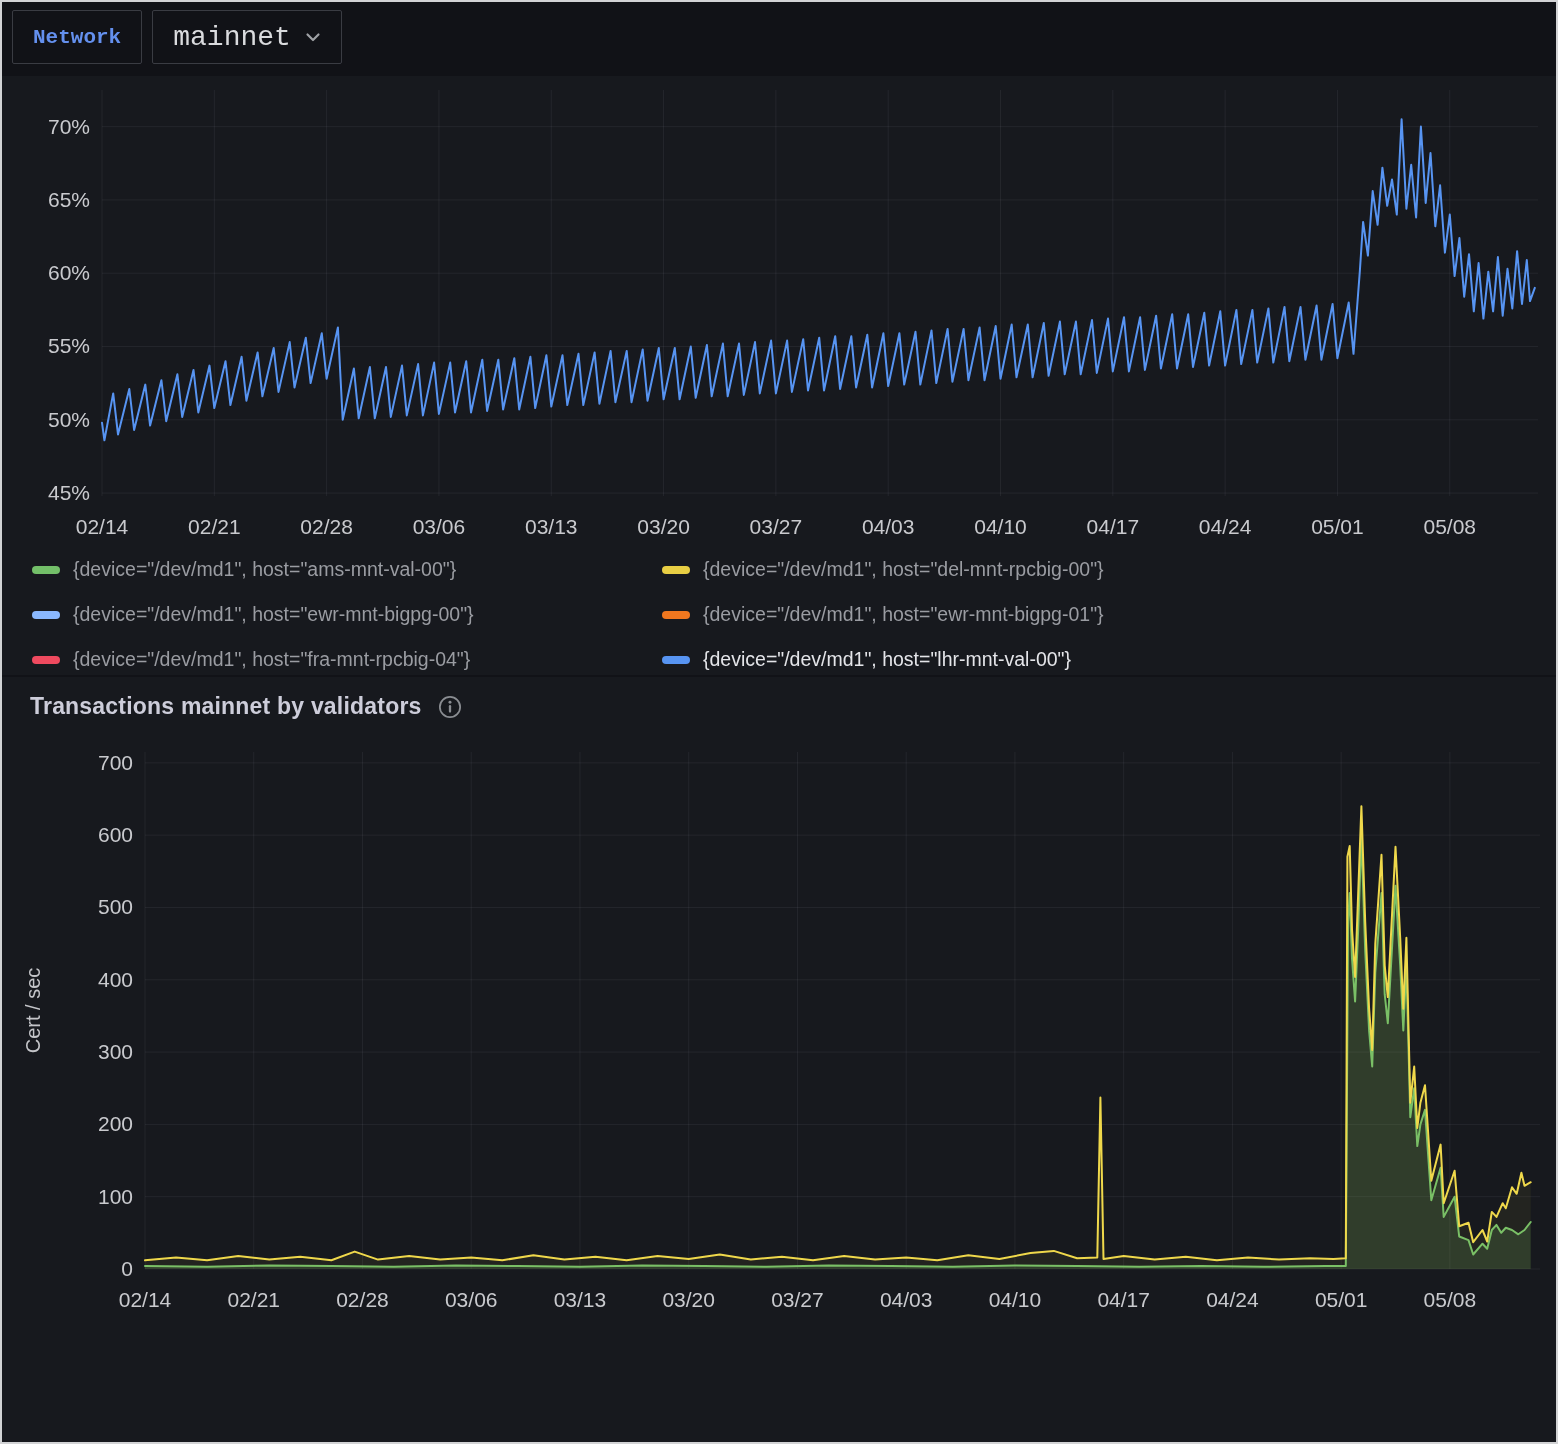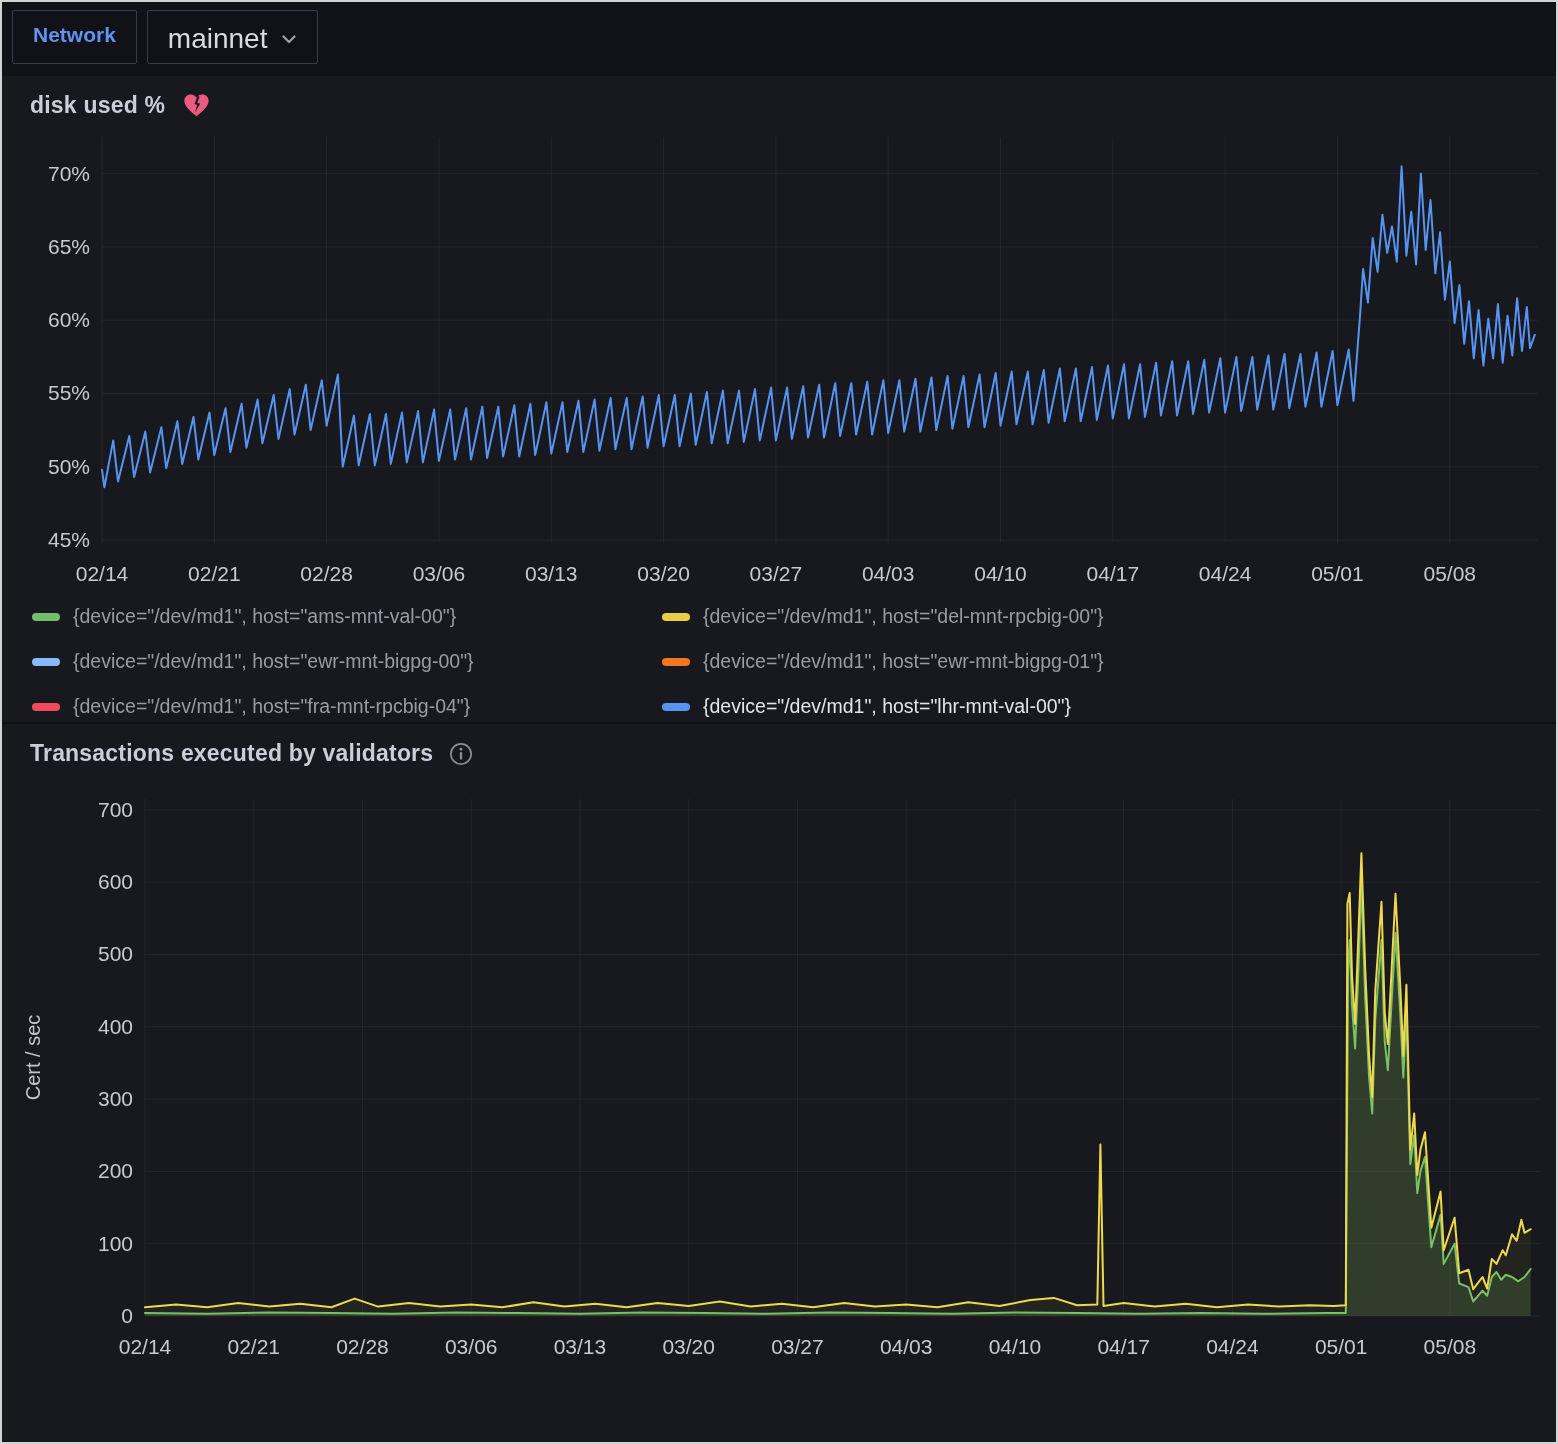--- a/index.html
+++ b/index.html
@@ -1,21 +1,21 @@
 <!DOCTYPE html>
 <html><head>
 <meta charset="utf-8">
 <style>
   html,body{margin:0;padding:0;background:#0e0f12;}
   .page{width:1558px;height:1444px;box-sizing:border-box;border:2px solid #d2d3d5;
         background:#111217;font-family:"Liberation Sans",sans-serif;
         display:flex;flex-direction:column;overflow:hidden;}
   .toolbar{padding:8px 0 8px 10px;display:flex;gap:10px;background:#111217;flex:none;}
-  .chip{display:inline-flex;align-items:flex-start;height:54px;padding:12px 20px;
-        border:1px solid #3a3c43;border-radius:2px;background:#111217;box-sizing:border-box;}
+  .chip{display:inline-flex;align-items:center;height:54px;padding:12px 20px;
+        border:1px solid #3a3c43;border-radius:2px;background:#111217;box-sizing:border-box;font-family:Liberation Mono, monospace;}
   .chip-label{color:#6490ee;font-size:21px;font-weight:600;}
   .chip-value{color:#dadbde;font-size:28px;display:inline-flex;align-items:center;gap:14px;cursor:pointer;}
   .panel{background:#17191e;flex:none;}
   .panel-1{margin-top:4px;padding-bottom:4px;}
   .panel-2{margin-top:2px;flex:1 1 auto;}
   .panel-header{display:flex;align-items:center;gap:18px;padding:16px 0 4px 28px;}
   .panel-title{color:#cdcdda;font-size:23px;font-weight:700;letter-spacing:.2px;}
   .chart-svg{display:block;margin-left:8px;}
   .legend{display:grid;grid-template-columns:612px auto;row-gap:22px;column-gap:18px;
           margin:4px 0 0 30px;}
@@ -40,29 +40,20 @@
         <span class="icon">
           <svg width="16" height="11" viewBox="0 0 16 11">
               <path d="M2.5 2.5 L8 8 L13.5 2.5" stroke="#9fa1a5" stroke-width="2.2" fill="none" stroke-linecap="round" stroke-linejoin="round"></path>
             </svg>
         </span>
       </span>
     </div>
   </div>
 
   <div class="panel panel-1">
-    <div class="panel-header">
-      <span class="panel-title">disk used %</span>
-      <span class="icon" title="">
-        <svg width="27" height="25" viewBox="0 0 24 22">
-          <path d="M12 20.6 C5.2 15.2 1.2 11 1.2 6.8 C1.2 3.6 3.7 1.2 6.8 1.2 C8.9 1.2 10.9 2.3 12 4.1 C13.1 2.3 15.1 1.2 17.2 1.2 C20.3 1.2 22.8 3.6 22.8 6.8 C22.8 11 18.8 15.2 12 20.6 Z" fill="#ED5981"></path>
-          <path d="M13.1 2.6 L10.1 9.7 L12.6 10.3 L10.5 17.4 L15.3 9.3 L12.5 8.7 L14.8 3.3 Z" fill="#17191e"></path>
-        </svg>
-      </span>
-    </div>
     <svg class="chart-svg" viewBox="0 0 1546 478" width="1546" height="478">
         <line x1="92" x2="92" y1="14" y2="420" stroke="rgba(208,216,224,0.07)" stroke-width="1"></line>
         <text x="92" y="458" text-anchor="middle" fill="#c9cace" font-size="21">02/14</text>
         <line x1="204.31284916201116" x2="204.31284916201116" y1="14" y2="420" stroke="rgba(208,216,224,0.07)" stroke-width="1"></line>
         <text x="204.31284916201116" y="458" text-anchor="middle" fill="#c9cace" font-size="21">02/21</text>
         <line x1="316.6256983240223" x2="316.6256983240223" y1="14" y2="420" stroke="rgba(208,216,224,0.07)" stroke-width="1"></line>
         <text x="316.6256983240223" y="458" text-anchor="middle" fill="#c9cace" font-size="21">02/28</text>
         <line x1="428.93854748603354" x2="428.93854748603354" y1="14" y2="420" stroke="rgba(208,216,224,0.07)" stroke-width="1"></line>
         <text x="428.93854748603354" y="458" text-anchor="middle" fill="#c9cace" font-size="21">03/06</text>
         <line x1="541.2513966480446" x2="541.2513966480446" y1="14" y2="420" stroke="rgba(208,216,224,0.07)" stroke-width="1"></line>
@@ -120,21 +111,21 @@
         </div>
         <div class="legend-item">
           <span class="swatch" style="background: rgb(87, 148, 242);"></span>
           <span class="legend-label bright">{device="/dev/md1", host="lhr-mnt-val-00"}</span>
         </div>
       </div>
   </div>
 
   <div class="panel panel-2">
     <div class="panel-header" style="gap:16px;">
-      <span class="panel-title">Transactions executed by validators</span>
+      <span class="panel-title">Transactions mainnet by validators</span>
       <span class="icon">
         <svg width="24" height="24" viewBox="0 0 22 22">
           <circle cx="11" cy="11" r="9.3" fill="none" stroke="#8a8d92" stroke-width="1.6"></circle>
           <circle cx="11" cy="6.6" r="1.35" fill="#8a8d92"></circle>
           <rect x="9.95" y="9.2" width="2.1" height="7" rx="1.05" fill="#8a8d92"></rect>
         </svg>
       </span>
     </div>
     <svg class="chart-svg" viewBox="0 0 1546 600" width="1546" height="600">
         <line x1="135" x2="135" y1="28" y2="545" stroke="rgba(208,216,224,0.07)" stroke-width="1"></line>

